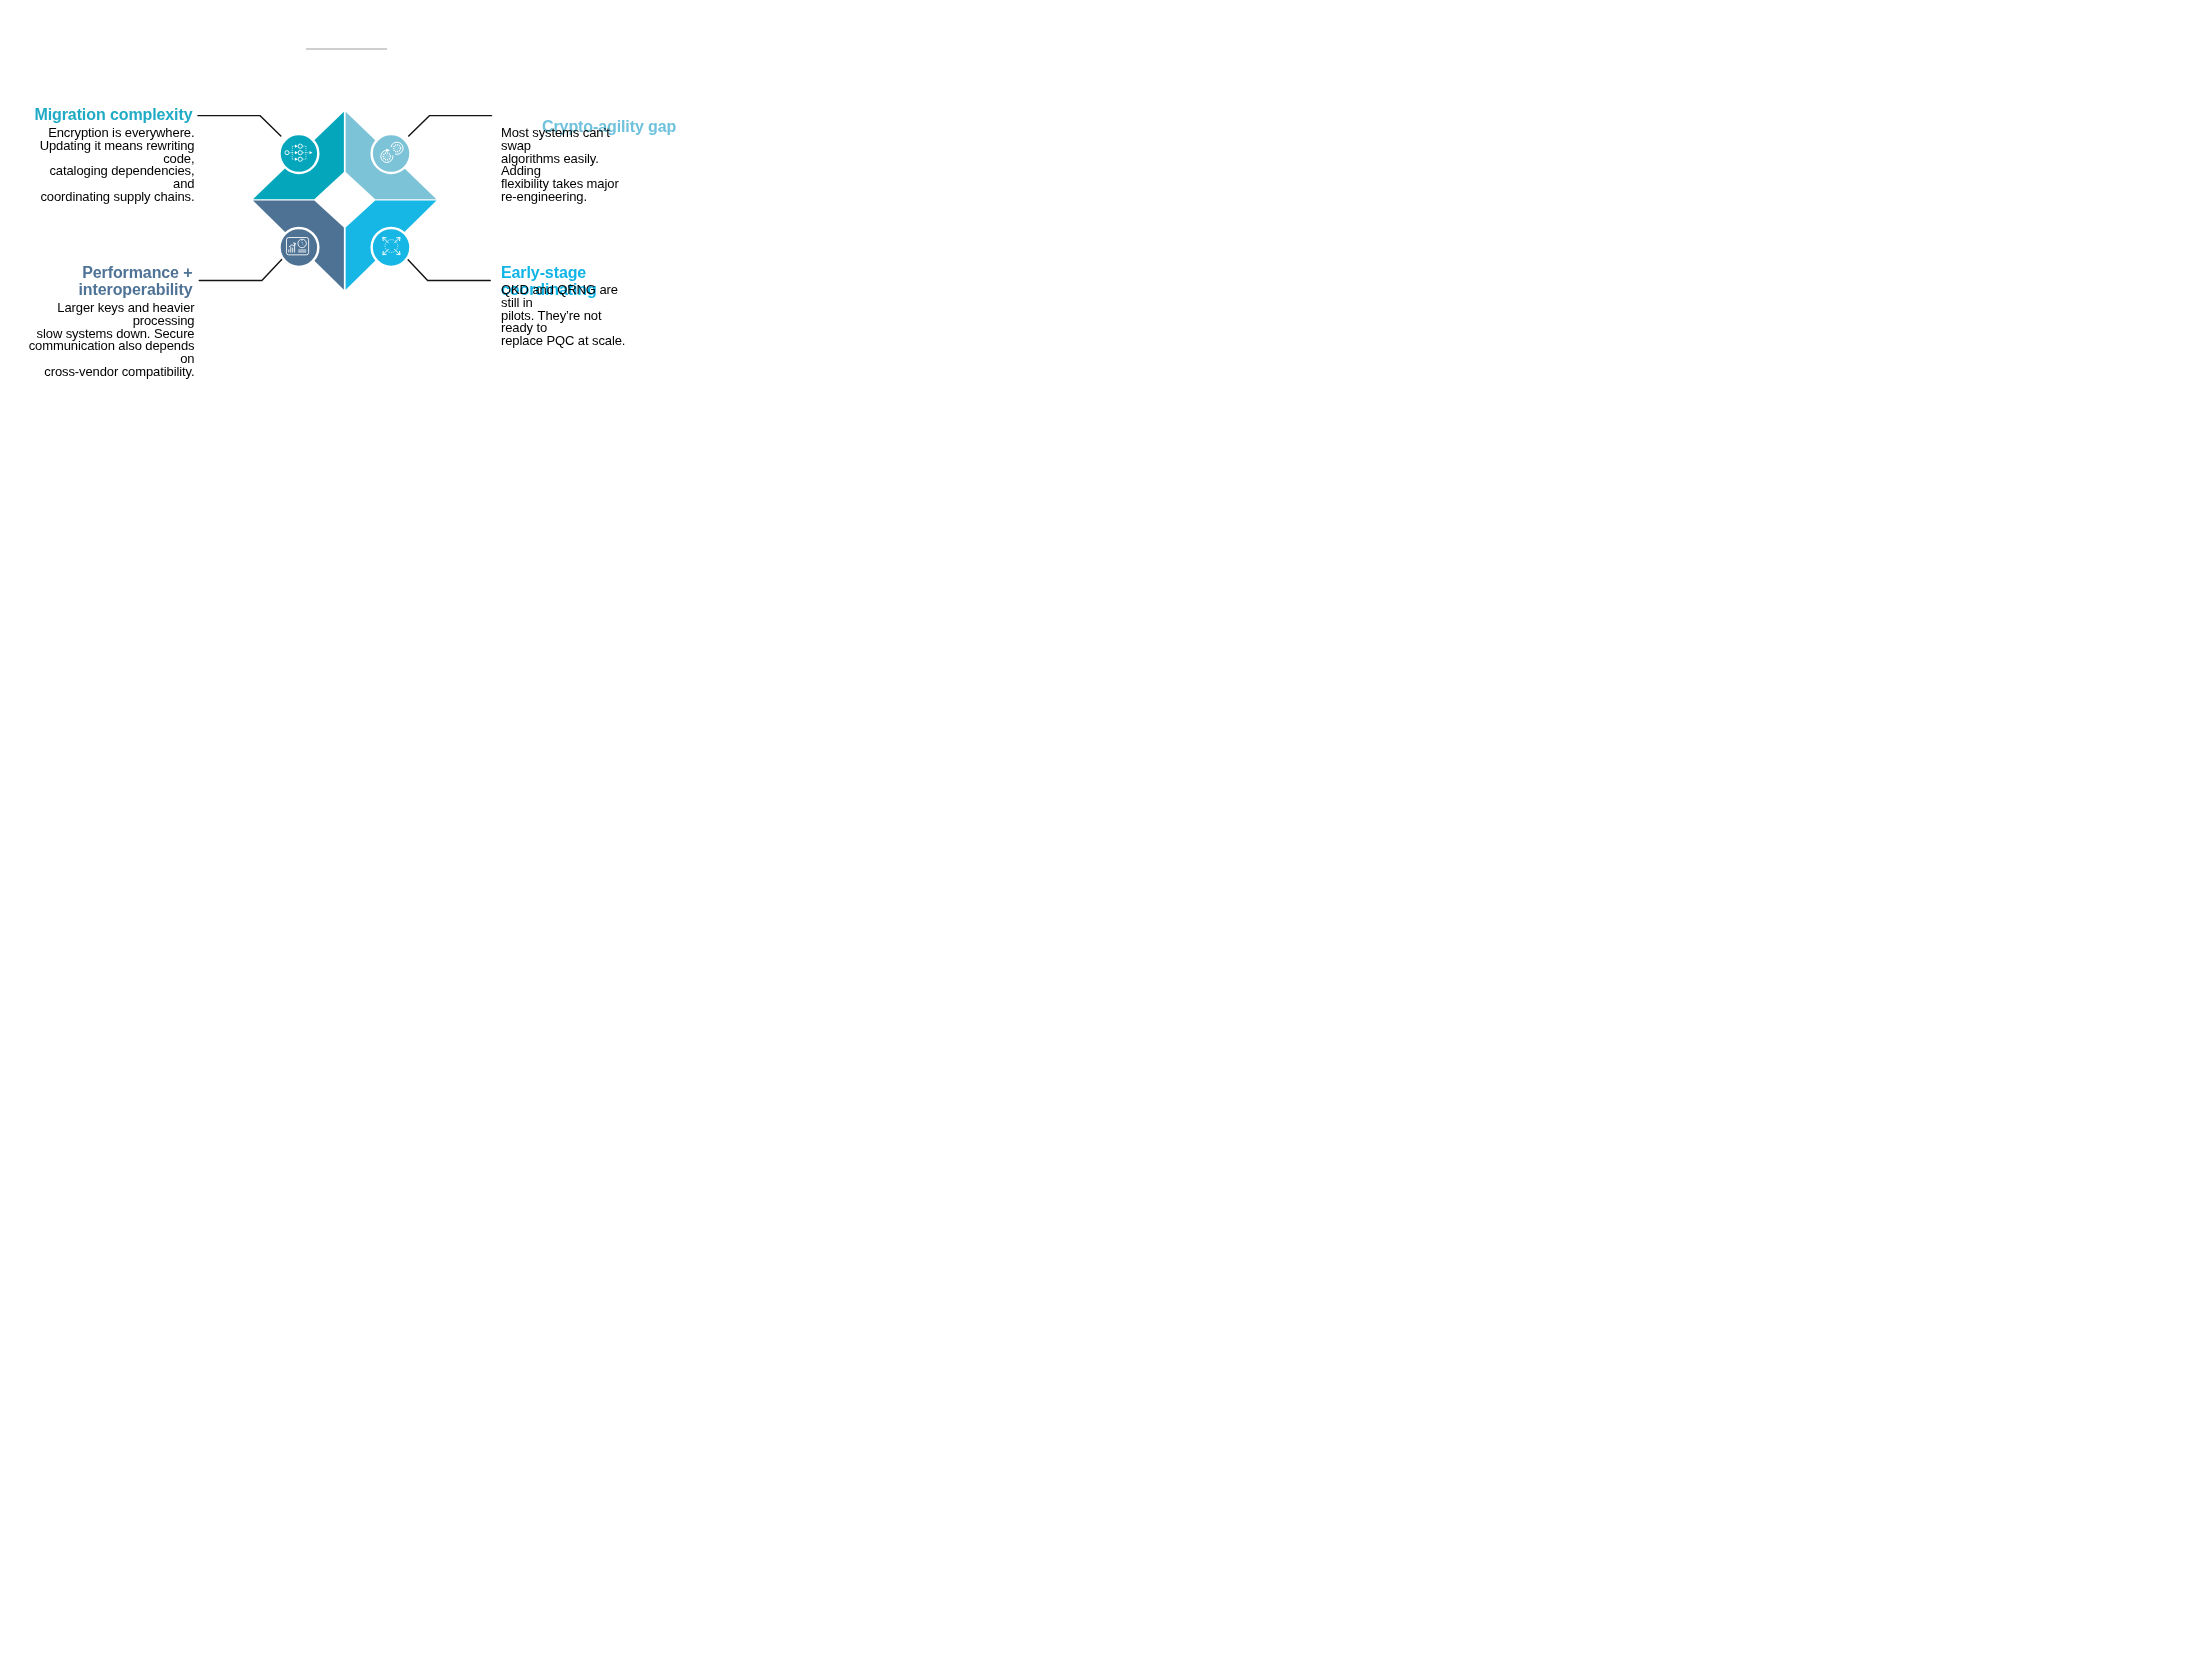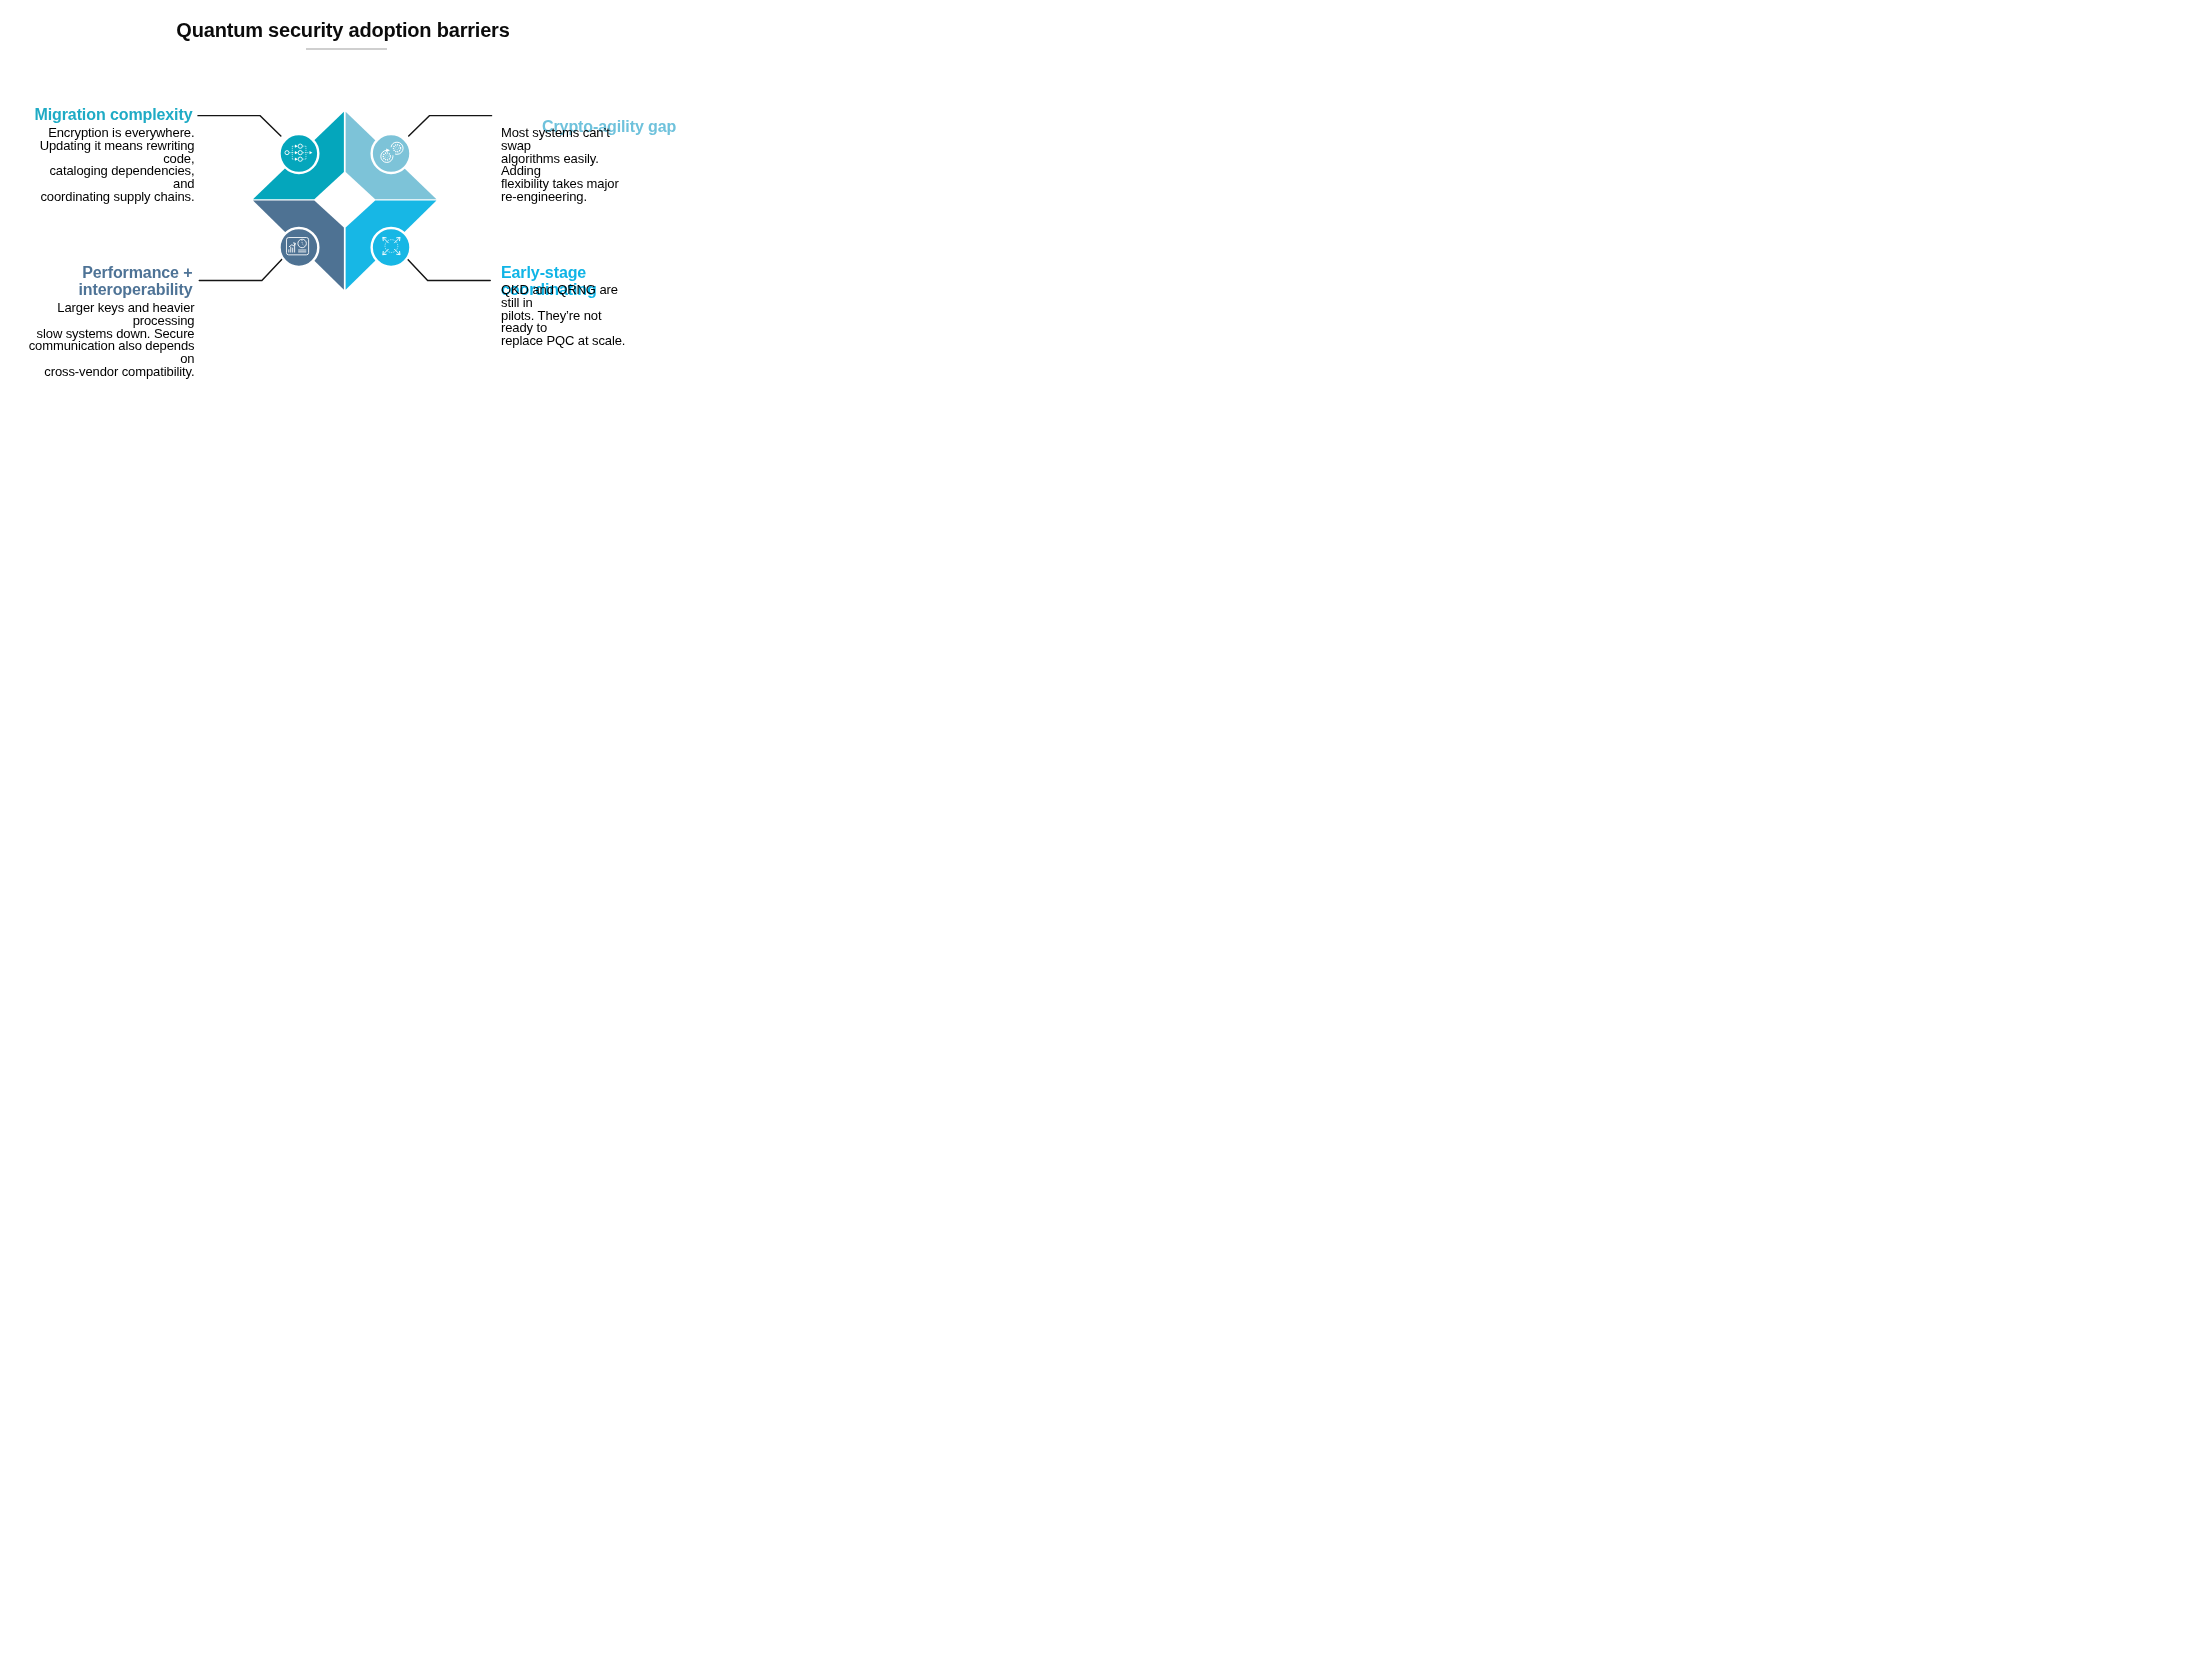--- a/index.html
+++ b/index.html
@@ -68,21 +68,20 @@
   .badge{stroke:#ffffff; stroke-width:5.5;}
   .ic{stroke:#ffffff; fill:none; stroke-width:2;}
   .ic-fill{fill:#ffffff; stroke:none;}
   .ic-dash{stroke:#ffffff; fill:none; stroke-width:1.5; stroke-dasharray:2.4 2;}
 </style>
 </head>
 <body>
 
 <div id="canvas">
 
-  <div class="title">Quantum security adoption barriers</div>
   <div class="divider"></div>
 
   <div id="migration-heading" class="heading h-teal align-right">Migration complexity</div>
   <div id="migration-body" class="body-text align-right">Encryption is everywhere.
 Updating it means rewriting code,
 cataloging dependencies, and
 coordinating supply chains.</div>
 
   <div id="crypto-heading" class="heading h-light">Crypto-agility gap</div>
   <div id="crypto-body" class="body-text">Most systems can’t swap

